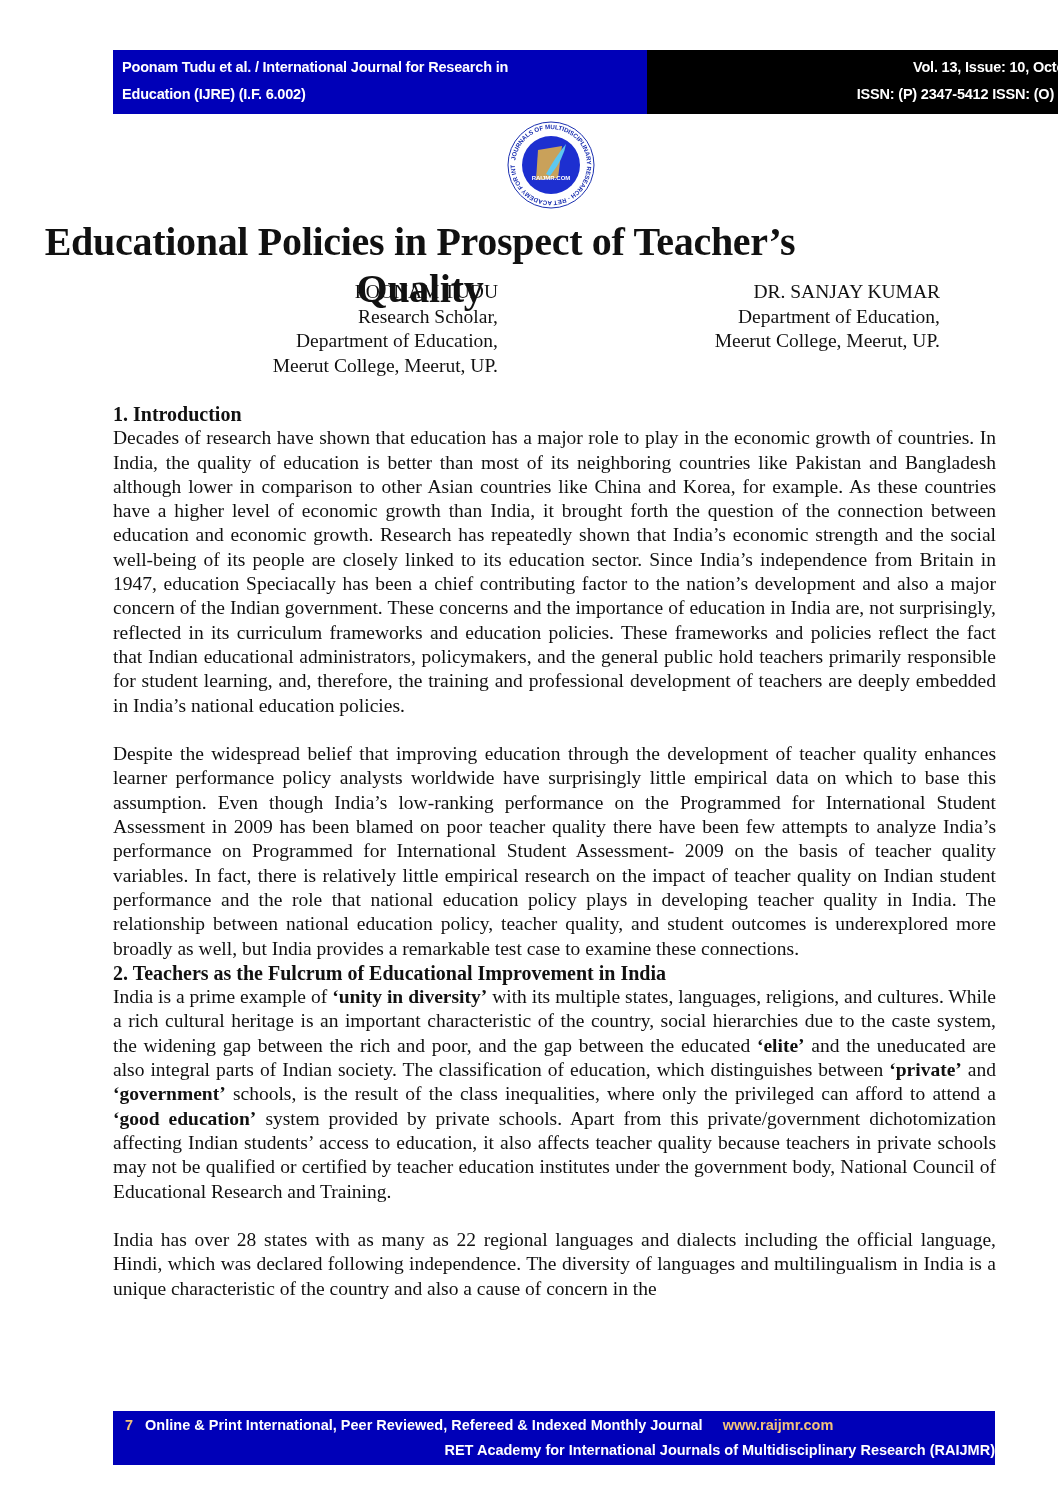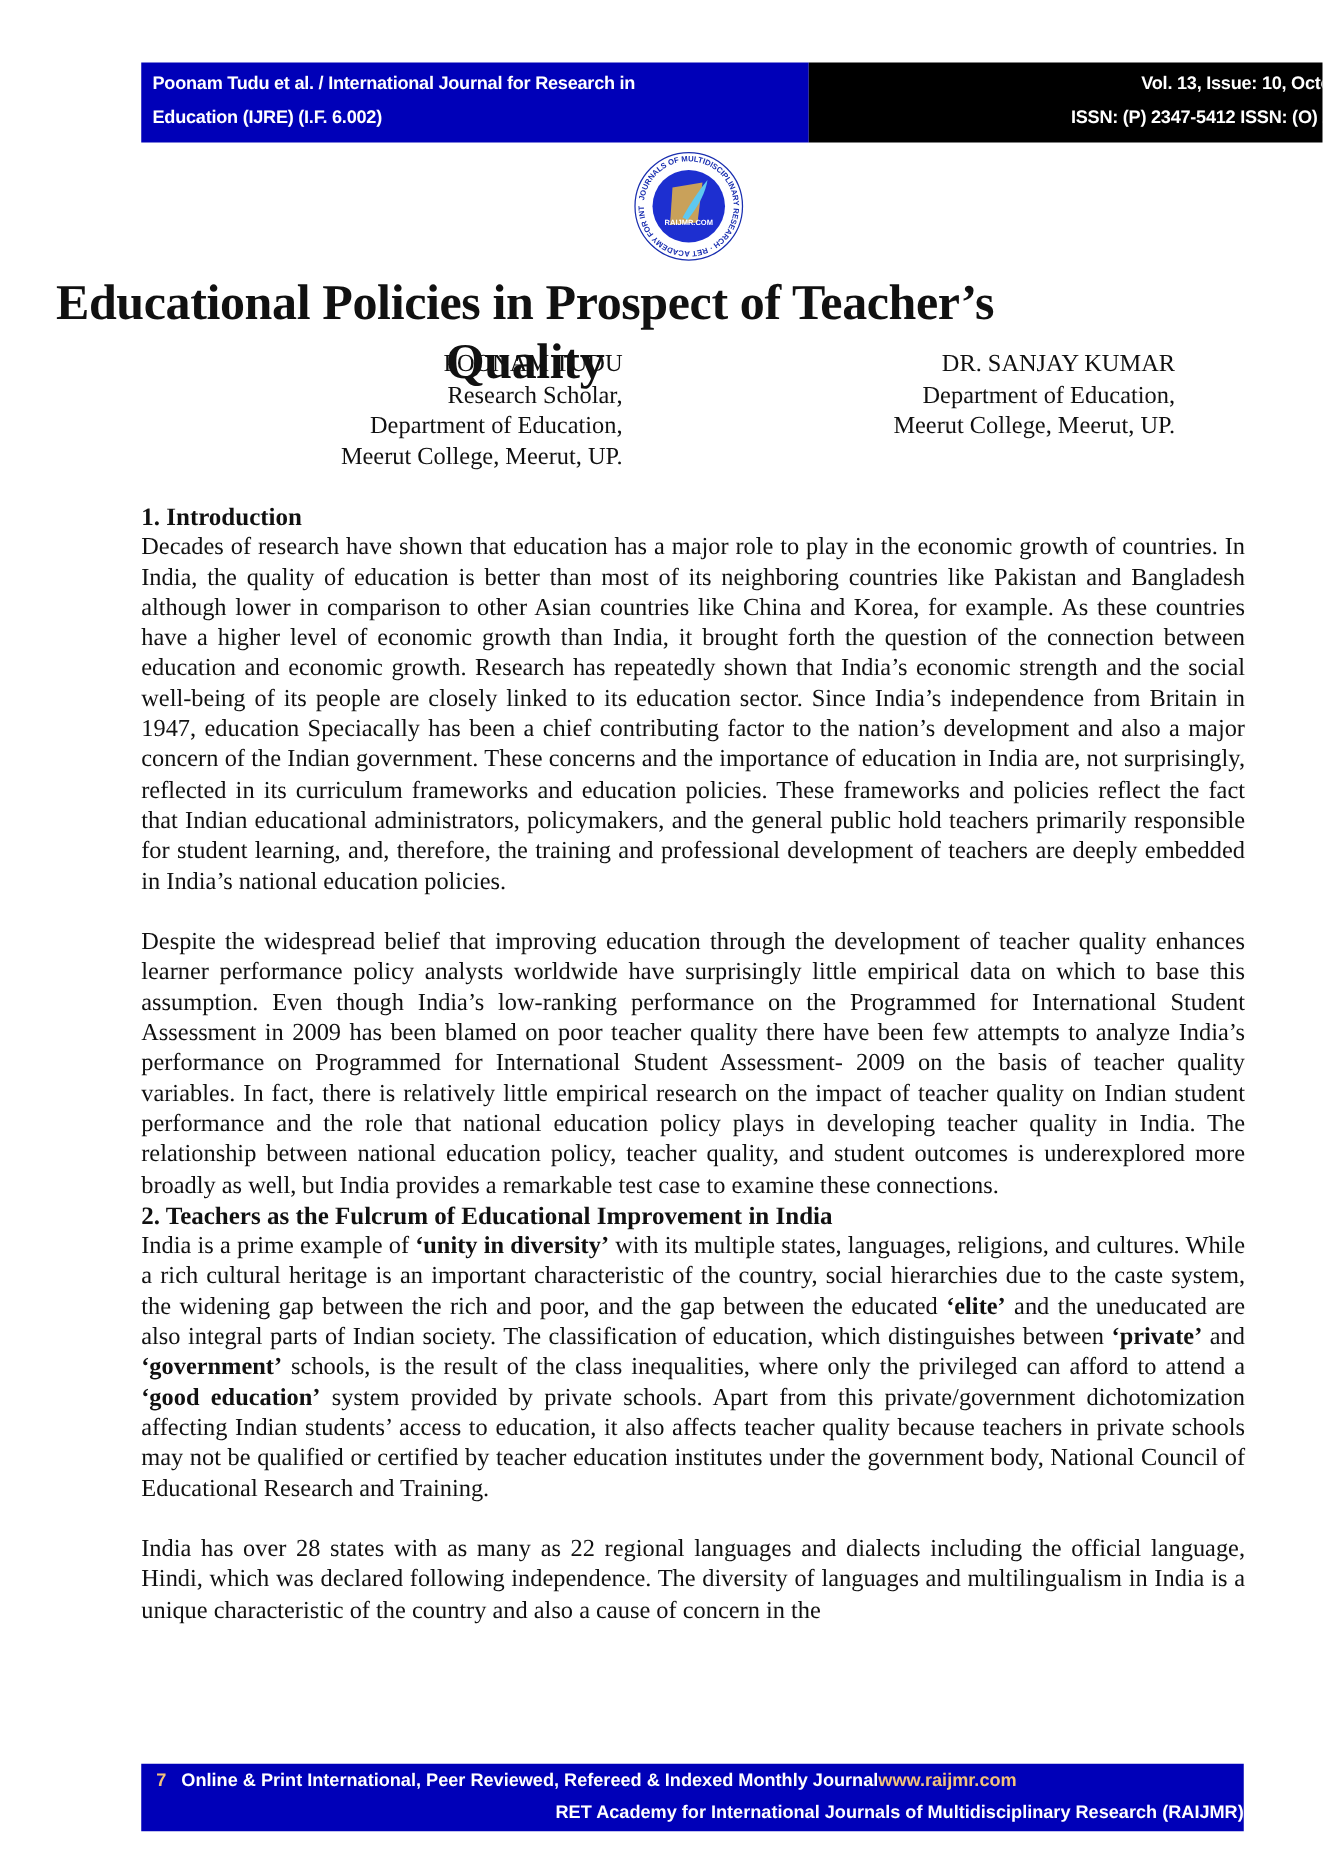--- a/index.html
+++ b/index.html
@@ -26,21 +26,21 @@
   .body { position: absolute; left: 113px; top: 402px; width: 883px; font-size: 19.5px; line-height: 24.3px; text-align: justify; }
   .body h2 { font-size: 20px; font-weight: bold; line-height: 24.3px; }
   .body p { margin-bottom: 24.3px; }
   .body p:last-child { margin-bottom: 0; }
   .body b { font-weight: bold; }
 
   .footer { position: absolute; left: 113px; top: 1411px; width: 882px; height: 54px; background: #0000b8;
     font-family: "Liberation Sans", sans-serif; font-weight: bold; color: #ffffff; font-size: 14.5px; }
   .footer-row1 { display: flex; align-items: center; height: 27px; padding-left: 12px; }
   .footer-page { color: #f2c27a; margin-right: 12px; }
-  .footer-url { color: #f2c27a; }
+  .footer-url { color: #f2c27a; margin-left: 20px; }
   .footer-row2 { height: 27px; line-height: 24px; text-align: right; }
 </style>
 </head>
 <body>
 
 <div class="header">
   <div class="header-left">
     <div>Poonam Tudu et al. / International Journal for Research in</div>
     <div>Education (IJRE) (I.F. 6.002)</div>
   </div>

